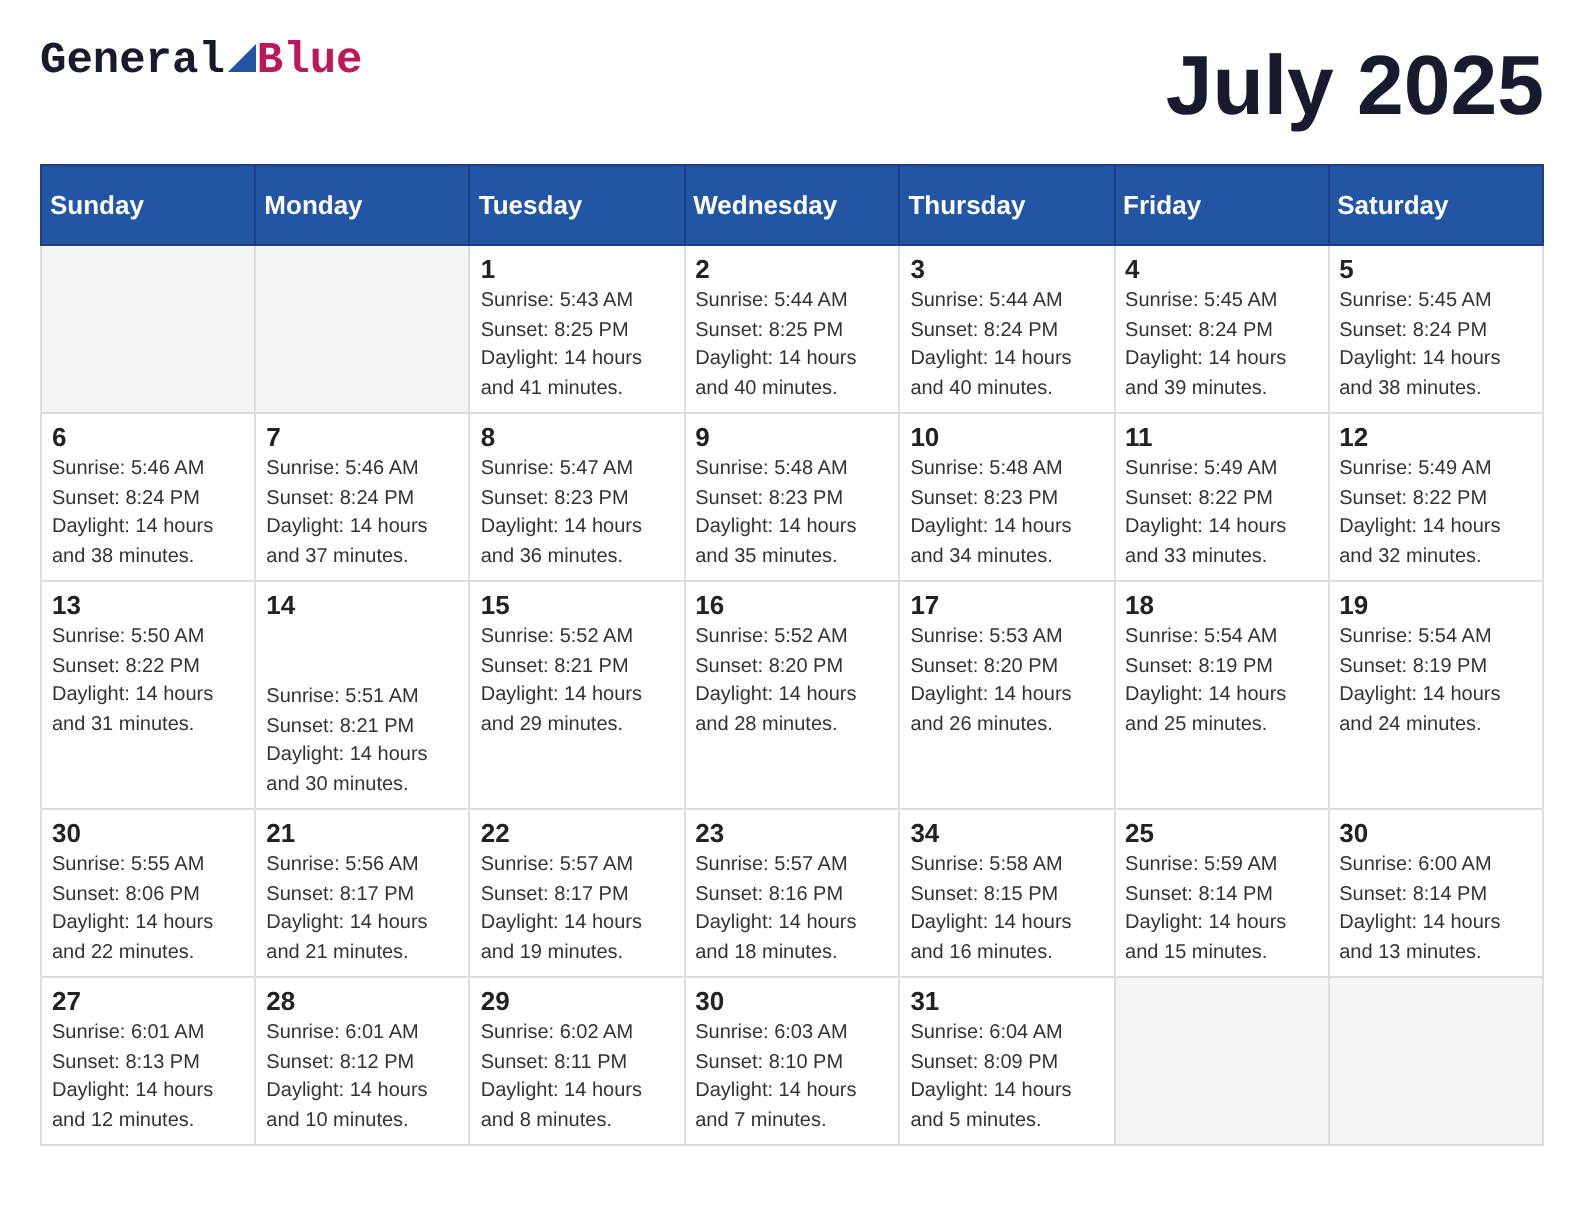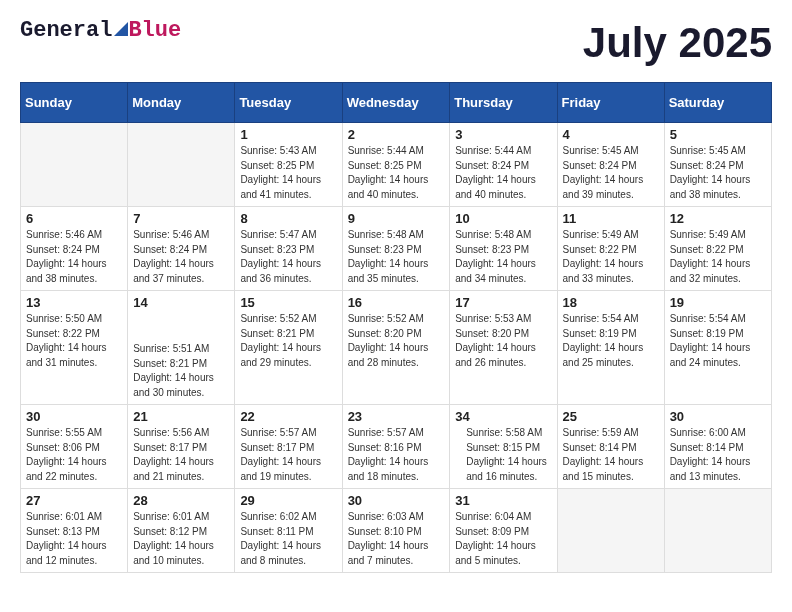--- a/index.html
+++ b/index.html
@@ -289,21 +289,21 @@
         </td>
         <td>
           <span class="day-num">23</span>
           <div class="cell-text" style="white-space: pre-line;">Sunrise: 5:57 AM
 Sunset: 8:16 PM
 Daylight: 14 hours
 and 18 minutes.</div>
         </td>
         <td>
           <span class="day-num">34</span>
-          <div class="cell-text" style="white-space: pre-line; margin-left: 11px;">Sunrise: 5:58 AM
+          <div class="cell-text" style="white-space: pre-line;">Sunrise: 5:58 AM
 Sunset: 8:15 PM
 Daylight: 14 hours
 and 16 minutes.</div>
         </td>
         <td>
           <span class="day-num">25</span>
           <div class="cell-text" style="white-space: pre-line;">Sunrise: 5:59 AM
 Sunset: 8:14 PM
 Daylight: 14 hours
 and 15 minutes.</div>

